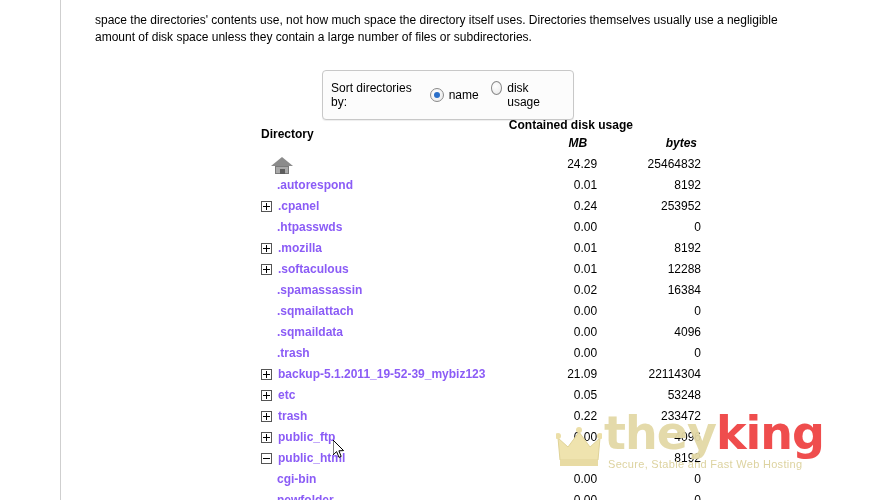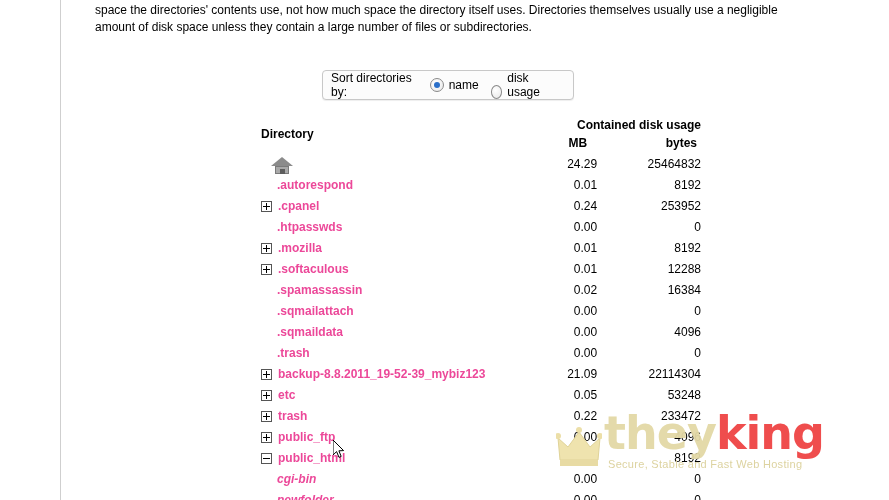--- a/index.html
+++ b/index.html
@@ -38,52 +38,52 @@
   }
   .content {
     position: absolute;
     left: 61px; top: 0;
     width: 771px; height: 500px;
     background: #ffffff;
     overflow: hidden;
   }
   .intro {
     position: absolute;
-    left: 34px; top: 2px;
+    left: 34px; top: 12px;
     width: 715px;
     font-size: 12px;
     line-height: 17px;
     color: #000000;
   }
   
   .sort-box {
     position: absolute;
     left: 261px; top: 70px;
-    width: 252px; height: 30px;
+    width: 252px; height: 50px;
     border: 1px solid #c8c8c8;
     border-radius: 4px;
     background: #fcfcfc;
     box-shadow: 0 1px 1px rgba(0,0,0,0.07);
     display: flex;
     align-items: center;
     padding: 0 8px;
     box-sizing: border-box;
   }
   .sort-label {
     font-size: 12px;
     color: #000;
     margin-right: 8px;
   }
   .radio-group {
     display: flex;
     align-items: center;
   }
   .radio-opt {
     display: flex;
-    align-items: flex-end;
+    align-items: flex-start;
     margin-right: 12px;
     cursor: default;
   }
   .radio {
     width: 12px; height: 12px;
     border-radius: 50%;
     border: 1px solid #8a8a8a;
     background: radial-gradient(circle at 40% 35%, #ffffff 0%, #ececec 80%);
     display: inline-block;
     position: relative;
@@ -113,30 +113,31 @@
     font-size: 12px;
   }
   table.usage th.dir-head {
     text-align: left;
     font-weight: bold;
     padding: 3px 0 6px 0;
     width: 220px;
     font-size: 12px;
   }
   table.usage th.cdu {
-    text-align: right;
+    text-align: left;
     font-weight: bold;
     padding: 3px 0 2px 0;
     font-size: 12px;
   }
   table.usage th.sub {
     text-align: right;
     font-weight: bold;
     font-size: 12px;
     padding: 2px 0 6px 0;
+    font-style: italic;
   }
   table.usage th.sub.mb { width: 70px; padding-right: 10px;}
   table.usage th.sub.bytes { width: 90px; padding-right: 4px;}
   table.usage td {
     padding: 1px 0;
     font-size: 12px;
     vertical-align: top;
     height: 19px;
   }
   td.name-cell {
@@ -181,27 +182,27 @@
     position: absolute;
     left: 4px; top: 1px;
     width: 1px; height: 7px;
     background: #000;
   }
   .expander-spacer {
     display: inline-block;
     width: 16px;
   }
   .dir-link {
-    color: #ec4899;
+    color: #8b5cf6;
     font-weight: bold;
     text-decoration: none;
     font-size: 12px;
   }
   .indent-1 { padding-left: 12px; }
-  .indent-2 { padding-left: 28px; font-style: italic; }
+  .indent-2 { padding-left: 28px; }
   
   .home-icon {
     display: inline-block;
     width: 22px; height: 18px;
     position: relative;
     margin-left: 10px;
     vertical-align: middle;
   }
   .home-icon .roof {
     position: absolute;
@@ -348,21 +349,21 @@
               <td class="name-cell indent-1"><span class="expander-spacer"></span><a class="dir-link" href="#">.sqmaildata</a></td>
               <td class="mb-cell">0.00</td>
               <td class="bytes-cell">4096</td>
             </tr>
             <tr>
               <td class="name-cell indent-1"><span class="expander-spacer"></span><a class="dir-link" href="#">.trash</a></td>
               <td class="mb-cell">0.00</td>
               <td class="bytes-cell">0</td>
             </tr>
             <tr>
-              <td class="name-cell"><span class="expander plus"></span><a class="dir-link" href="#">backup-8.8.2011_19-52-39_mybiz123</a></td>
+              <td class="name-cell"><span class="expander plus"></span><a class="dir-link" href="#">backup-5.1.2011_19-52-39_mybiz123</a></td>
               <td class="mb-cell">21.09</td>
               <td class="bytes-cell">22114304</td>
             </tr>
             <tr>
               <td class="name-cell"><span class="expander plus"></span><a class="dir-link" href="#">etc</a></td>
               <td class="mb-cell">0.05</td>
               <td class="bytes-cell">53248</td>
             </tr>
             <tr>
               <td class="name-cell"><span class="expander plus"></span><a class="dir-link" href="#">trash</a></td>

